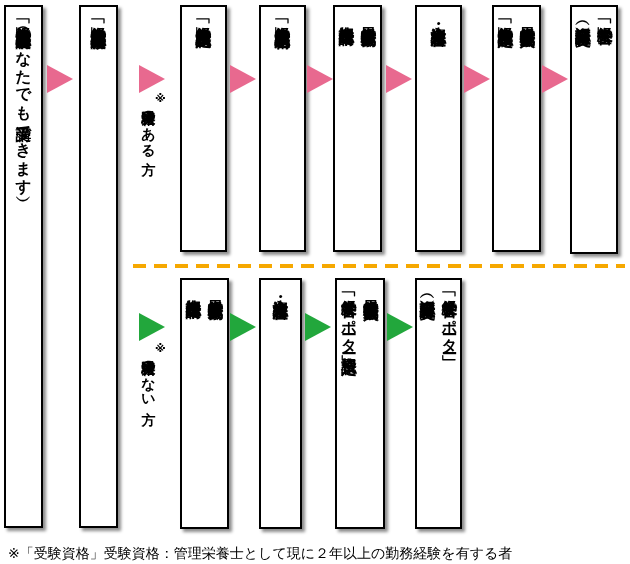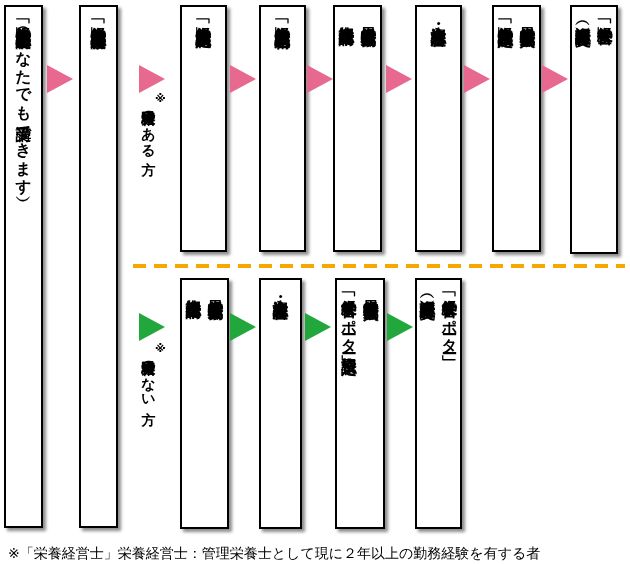--- a/index.html
+++ b/index.html
@@ -123,15 +123,15 @@
 「栄養経営サポーター」資格認定</div>
   </div>
 
   <div class="tri green" style="left:387px;top:313px"></div>
 
   <div class="box" style="left:415px;top:278px;width:47px;height:251px">
     <div class="vtext">「栄養経営サポーター」
 認定証（会員証）交付</div>
   </div>
 
-  <div class="footnote" style="left:8px;top:545px">※「栄養経営士」栄養経営士：管理栄養士として現に２年以上の勤務経験を有する者</div>
+  <div class="footnote" style="left:8px;top:545px">※「受験資格」受験資格：管理栄養士として現に２年以上の勤務経験を有する者</div>
 
 </div>
 
 </body></html>

